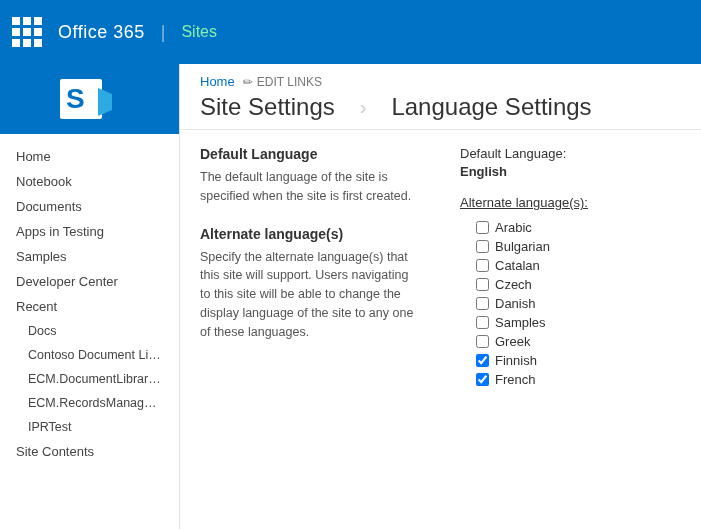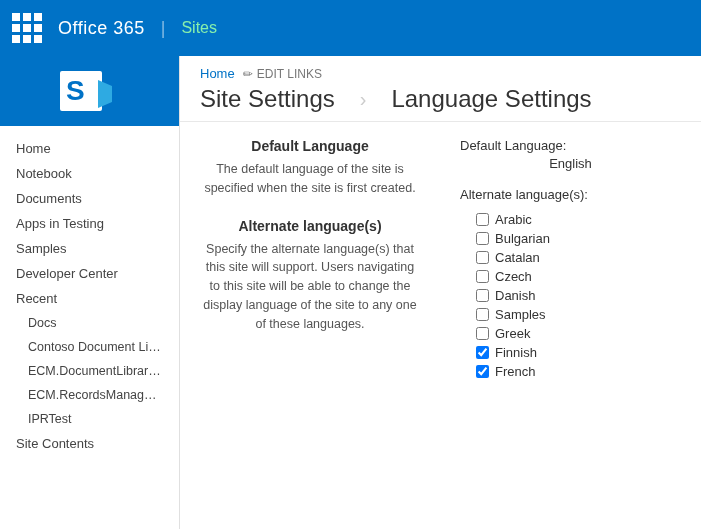--- a/index.html
+++ b/index.html
@@ -1,21 +1,21 @@
 <!DOCTYPE html>
 <html><head>
   <meta charset="utf-8">
   <style>
     * { margin: 0; padding: 0; box-sizing: border-box; }
     body { font-family: 'Segoe UI', Arial, sans-serif; font-size: 13px; background: #f4f4f4; width: 701px; height: 529px; overflow: hidden; }
 
     
     .topbar {
       background: #0072c6;
-      height: 56px;
+      height: 64px;
       display: flex;
       align-items: center;
       padding: 0 12px;
       gap: 16px;
     }
     .topbar-grid {
       display: grid;
       grid-template-columns: repeat(3,8px);
       grid-template-rows: repeat(3,8px);
       gap: 3px;
@@ -136,21 +136,20 @@
     }
 
     
     .settings-body {
       display: flex;
       padding: 16px 20px;
       gap: 40px;
     }
     .settings-left {
       max-width: 220px;
-      text-align: center;
     }
     .settings-right {
       flex: 1;
     }
     .section-title {
       font-size: 14px;
       font-weight: 600;
       color: #333;
       margin-bottom: 6px;
     }
@@ -160,29 +159,29 @@
       line-height: 1.5;
       margin-bottom: 20px;
     }
     .default-lang-label {
       font-size: 13px;
       color: #333;
       margin-bottom: 3px;
     }
     .default-lang-value {
       font-size: 13px;
-      font-weight: 400;
+      font-weight: 700;
       color: #333;
       margin-bottom: 16px;
-      text-align: center;
     }
     .alt-lang-title {
       font-size: 13px;
       color: #333;
       margin-bottom: 8px;
+      text-decoration: underline;
     }
     .lang-checkbox-row {
       display: flex;
       align-items: center;
       gap: 6px;
       padding: 2px 16px;
       font-size: 13px;
       color: #333;
     }
     .lang-checkbox-row input[type="checkbox"] {

